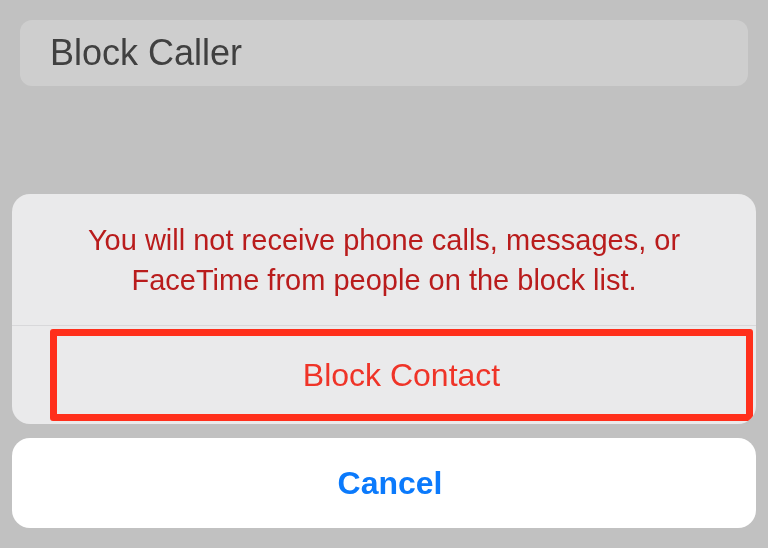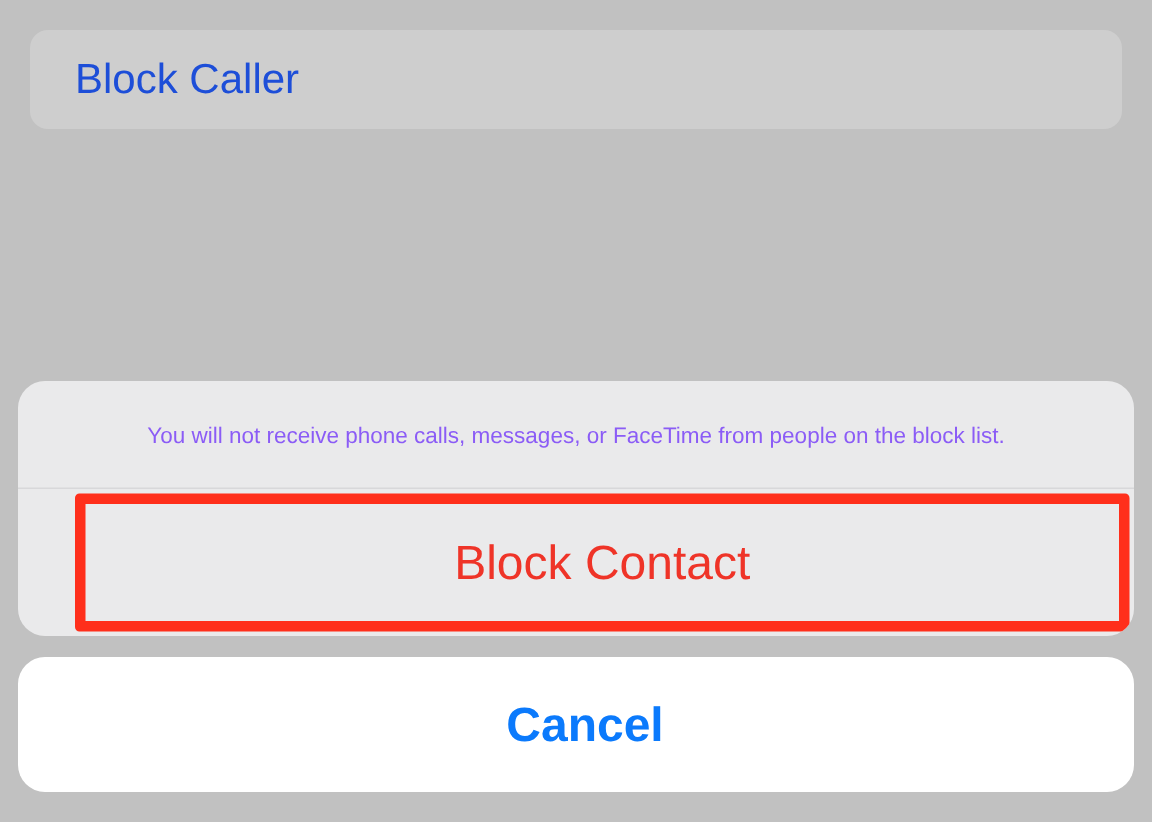--- a/index.html
+++ b/index.html
@@ -21,40 +21,40 @@
       left: 20px;
       right: 20px;
       height: 66px;
       background: #cecece;
       border-radius: 12px;
       display: flex;
       align-items: center;
       padding-left: 30px;
     }
     .block-caller-label {
-      color: #1d4ed8;
-      font-size: 28px;
+      color: #404040;
+      font-size: 36px;
       font-weight: 400;
     }
     .action-sheet {
       position: absolute;
       left: 12px;
       right: 12px;
       bottom: 20px;
     }
     .sheet-main {
       background: #eaeaeb;
       border-radius: 18px;
       overflow: hidden;
     }
     .sheet-message {
       padding: 26px 40px 24px 40px;
       text-align: center;
-      color: #8b5cf6;
-      font-size: 15px;
+      color: #b91c1c;
+      font-size: 29px;
       line-height: 1.4;
       border-bottom: 1px solid #d8d8da;
     }
     .sheet-action {
       position: relative;
       height: 98px;
       display: flex;
       align-items: center;
       justify-content: center;
       cursor: pointer;

